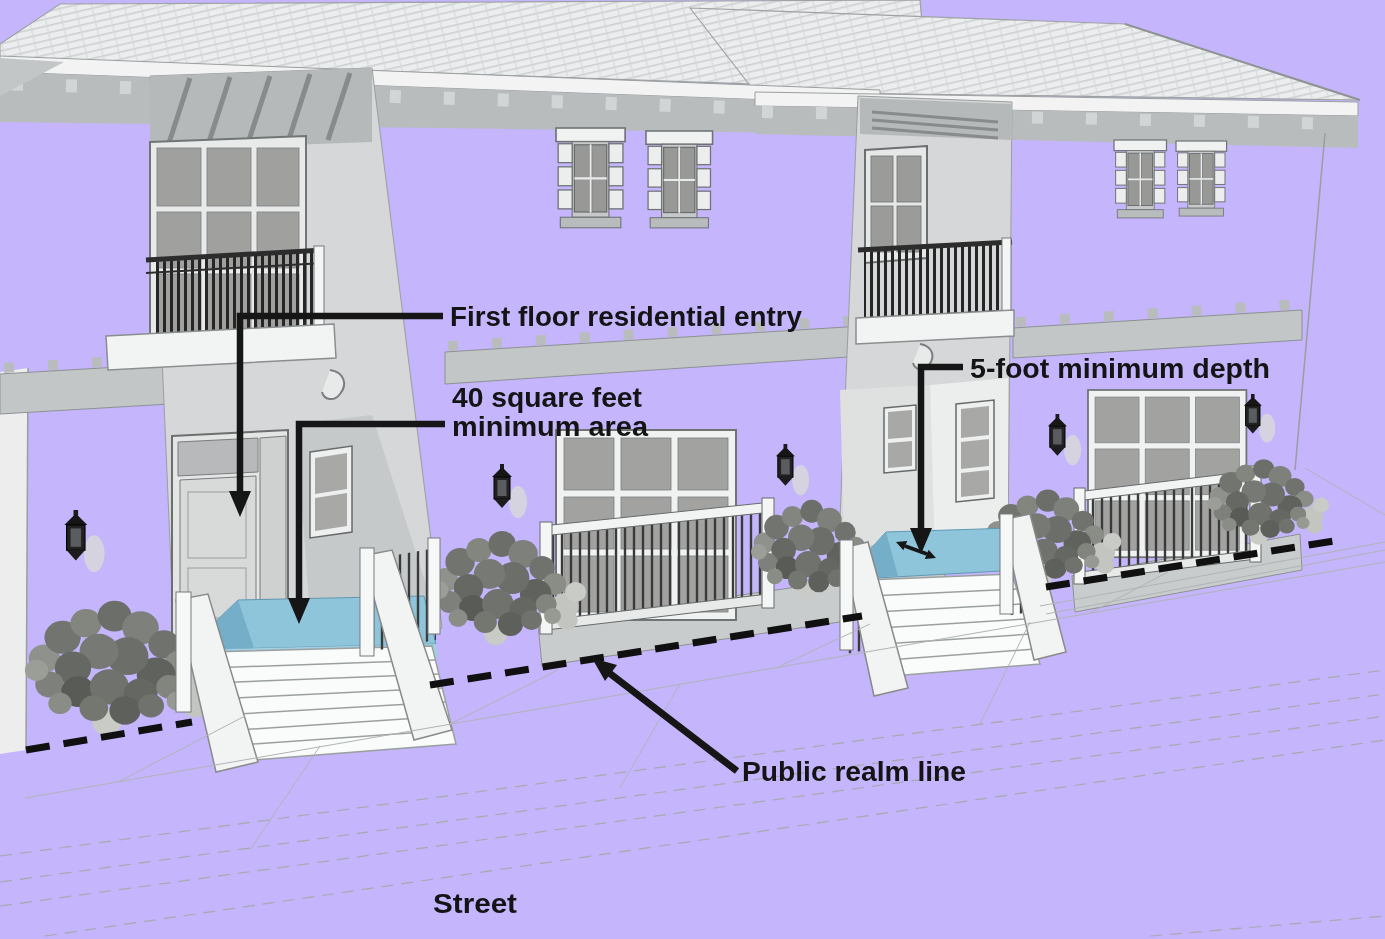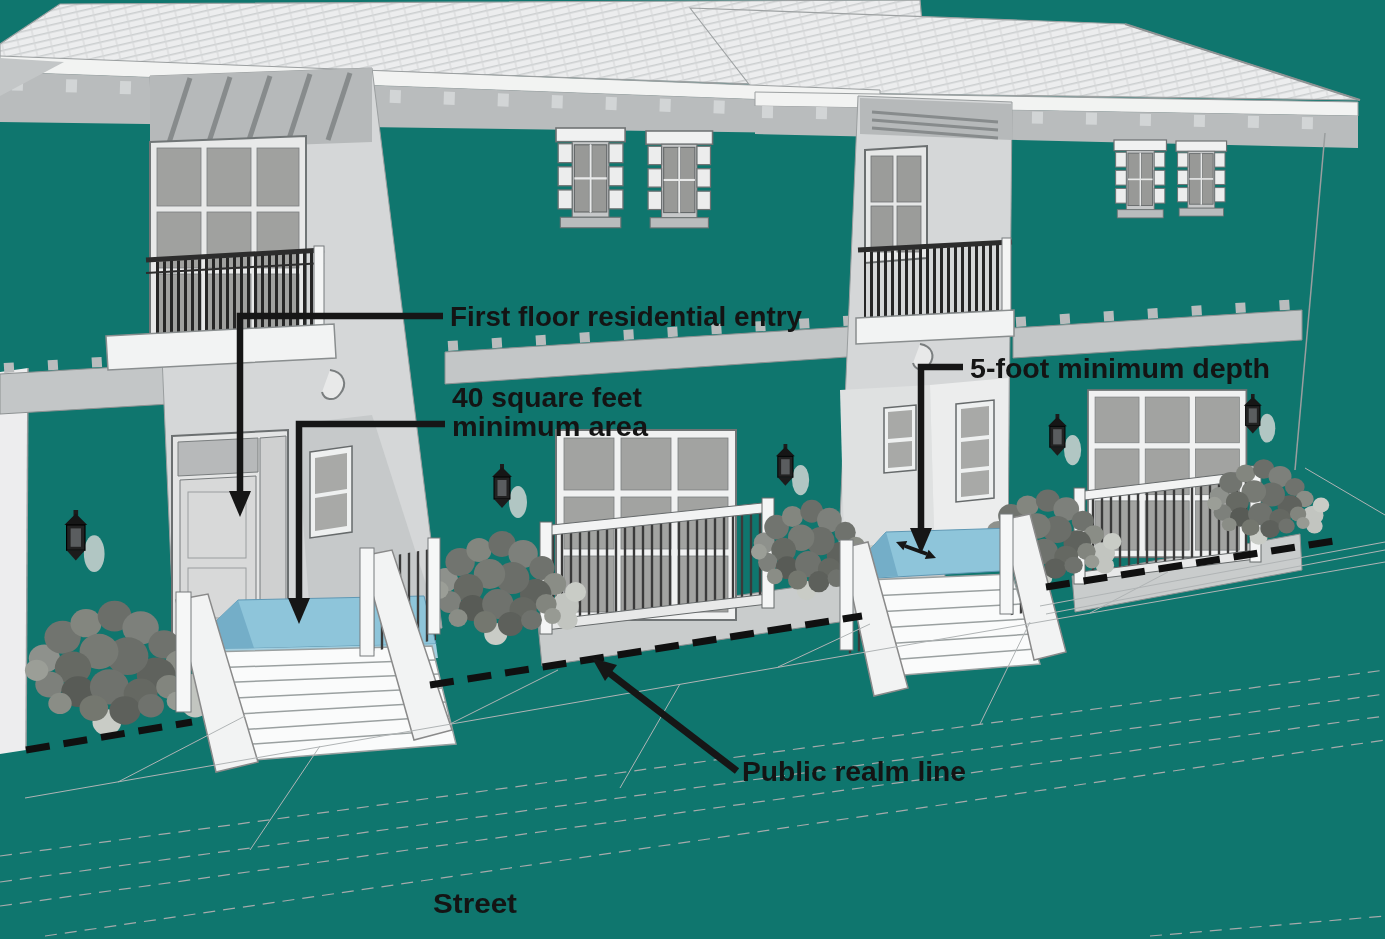--- a/index.html
+++ b/index.html
@@ -1,16 +1,16 @@
 <!DOCTYPE html>
 <html><head>
 <meta charset="utf-8">
 <style>
   html,body{margin:0;padding:0;background:#ffffff;}
-  .stage{position:relative;width:1385px;height:939px;background:#0f766e;overflow:hidden;
+  .stage{position:relative;width:1385px;height:939px;background:#c4b5fd;overflow:hidden;
          font-family:"Liberation Sans", sans-serif;}
   svg{position:absolute;left:0;top:0;}
   text.callout{font-family:"Liberation Sans", sans-serif;font-weight:700;font-size:28px;}
   text.small-callout{font-family:"Liberation Sans", sans-serif;font-weight:700;font-size:27px;}
 </style>
 </head>
 <body>
 
 <div class="stage">
 <svg width="1385" height="939" viewBox="0 0 1385 939" xmlns="http://www.w3.org/2000/svg">

